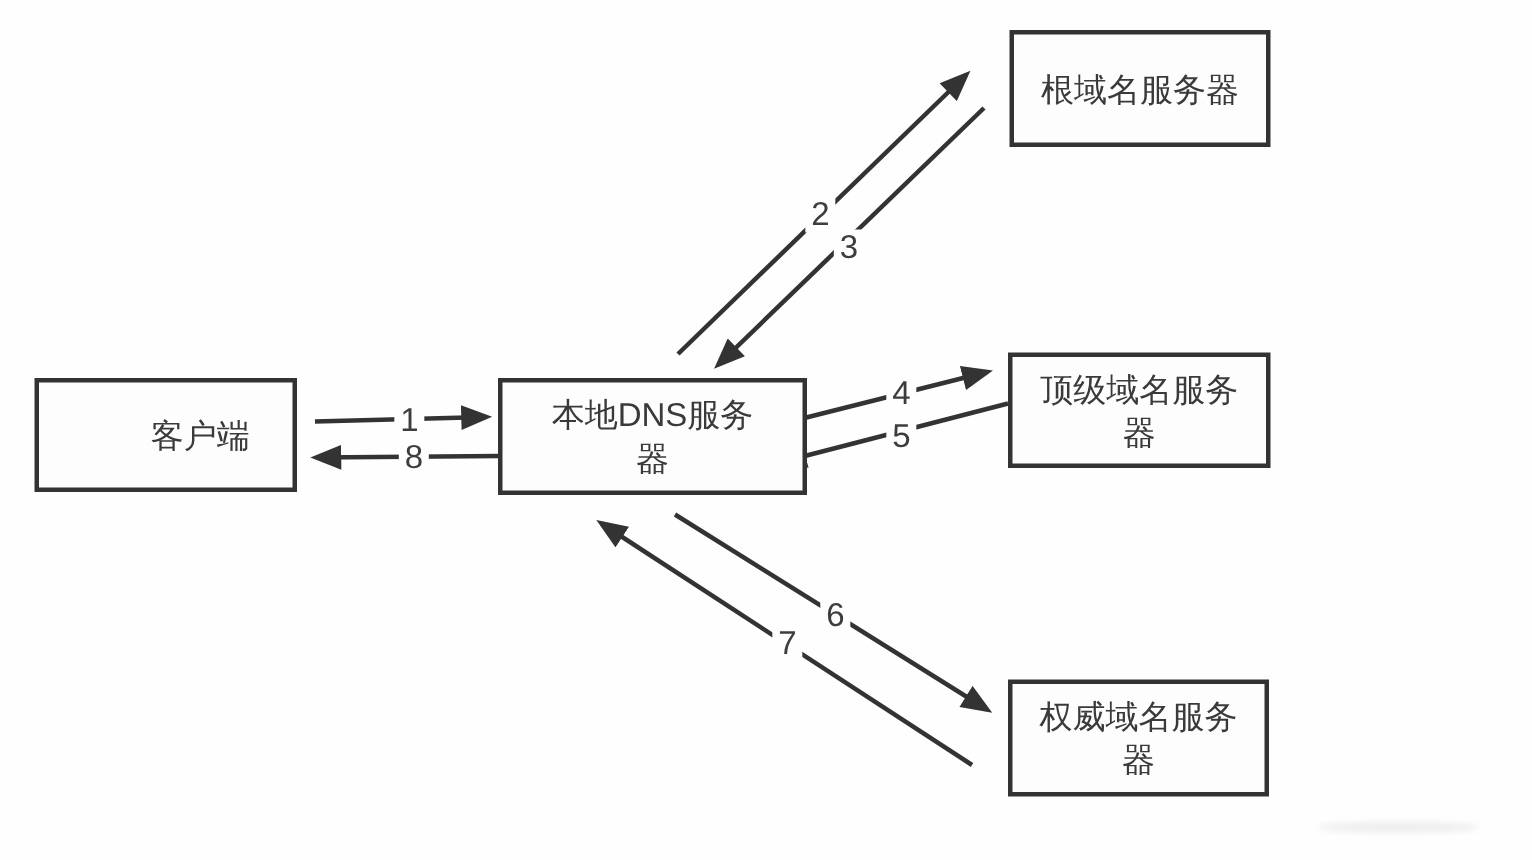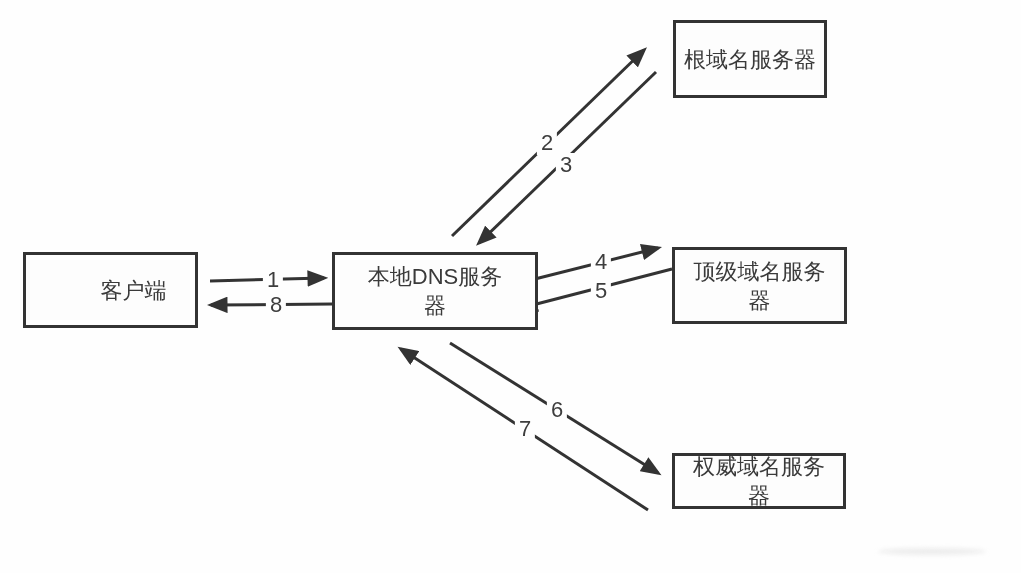--- a/index.html
+++ b/index.html
@@ -35,23 +35,23 @@
     display: flex;
     align-items: center;
     justify-content: center;
     text-align: center;
     font-size: 22px;
     line-height: 29px;
     white-space: pre-line;
   }
   .node-client        { left: 23px;  top: 252px; width: 175px; height: 76px; padding-left: 46px; }
   .node-local-dns     { left: 332px; top: 252px; width: 206px; height: 78px; }
-  .node-root          { left: 673px; top: 20px;  width: 154px; height: 78px; }
-  .node-tld           { left: 672px; top: 235px; width: 175px; height: 77px; margin-top: 12px; }
-  .node-authoritative { left: 672px; top: 453px; width: 174px; height: 56px; }
+  .node-root          { left: 673px; top: 20px;  width: 174px; height: 78px; }
+  .node-tld           { left: 672px; top: 235px; width: 175px; height: 77px; }
+  .node-authoritative { left: 672px; top: 453px; width: 174px; height: 78px; }
   .edge-label {
     position: absolute;
     transform: translate(-50%, -50%);
     background: #fefefe;
     color: #3d3d3d;
     font-size: 22px;
     line-height: 1;
     padding: 1px 4px;
   }
   .el-1 { left: 273px; top: 280px; }

